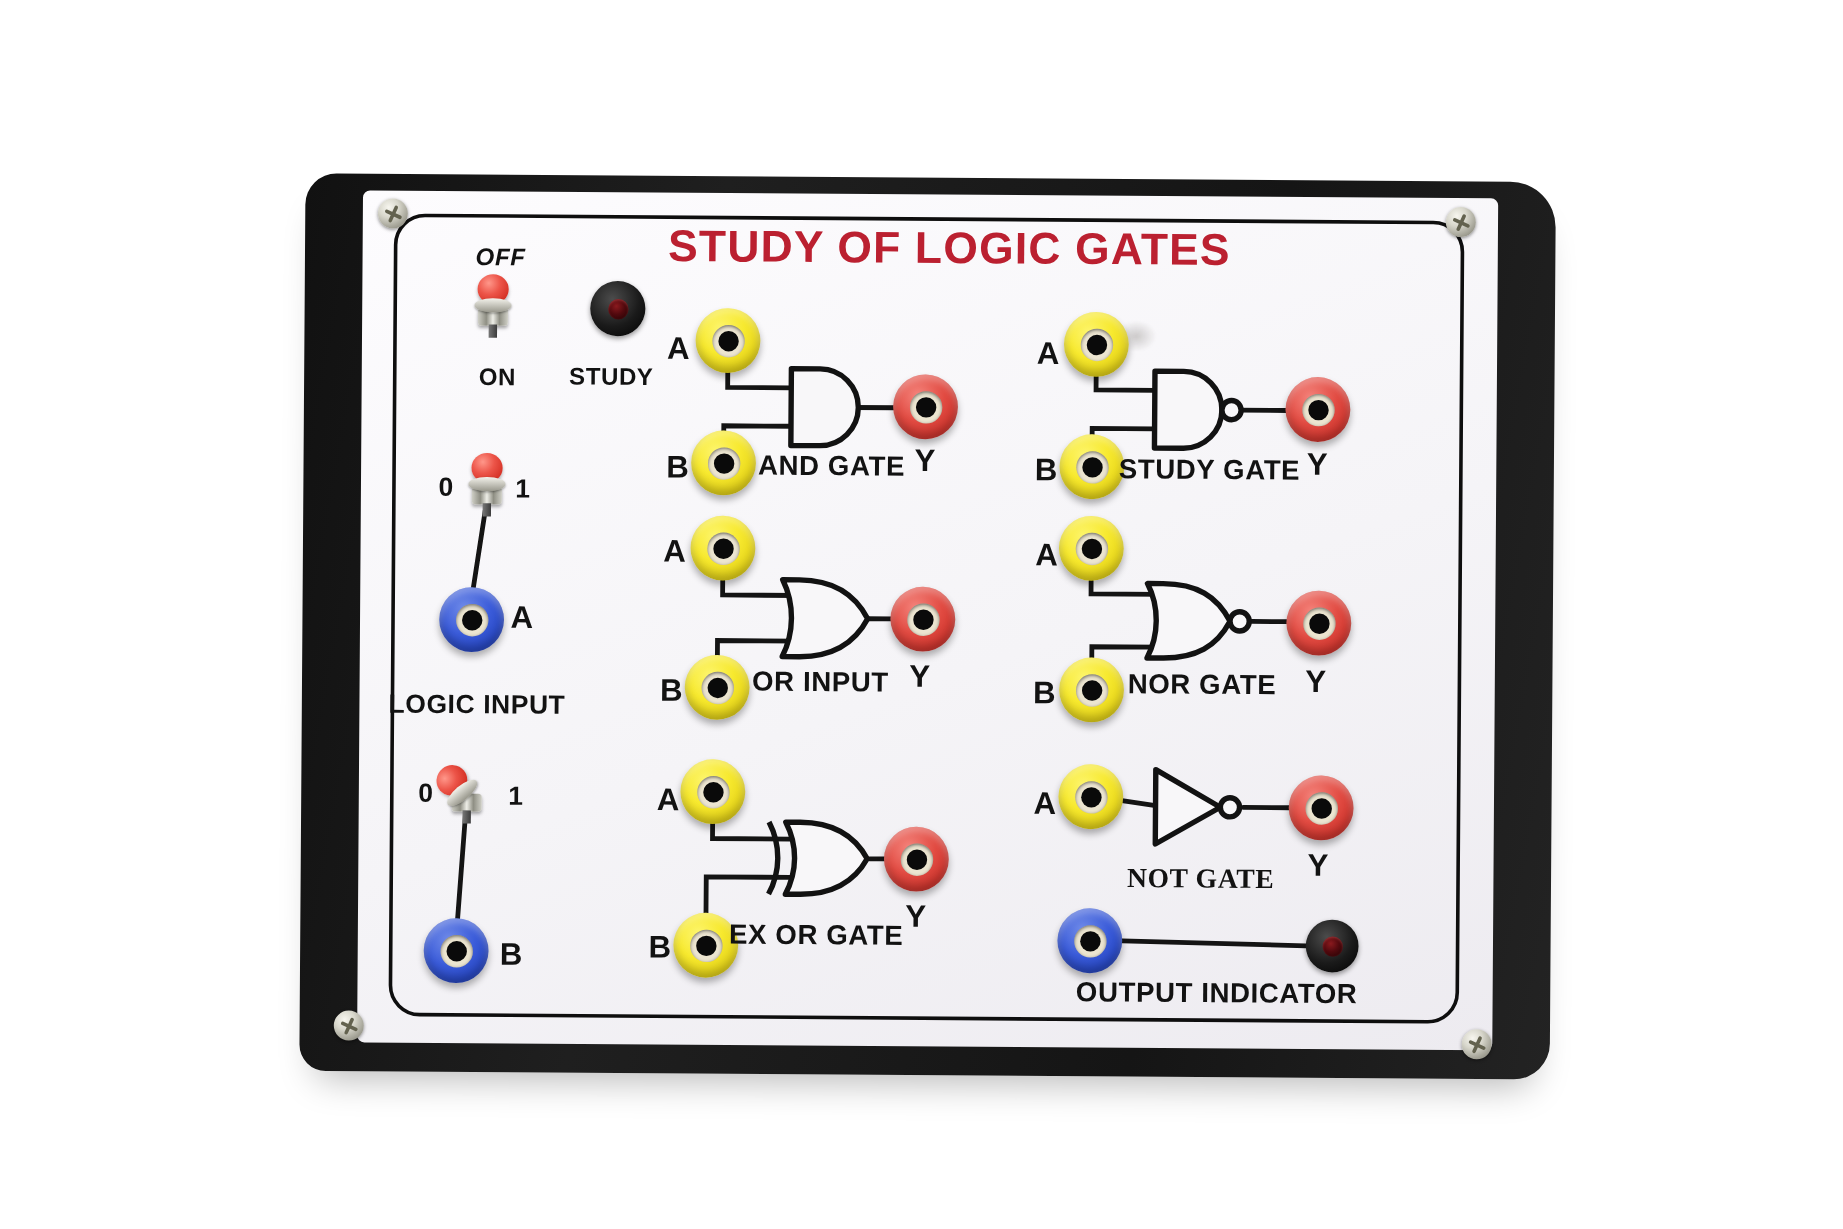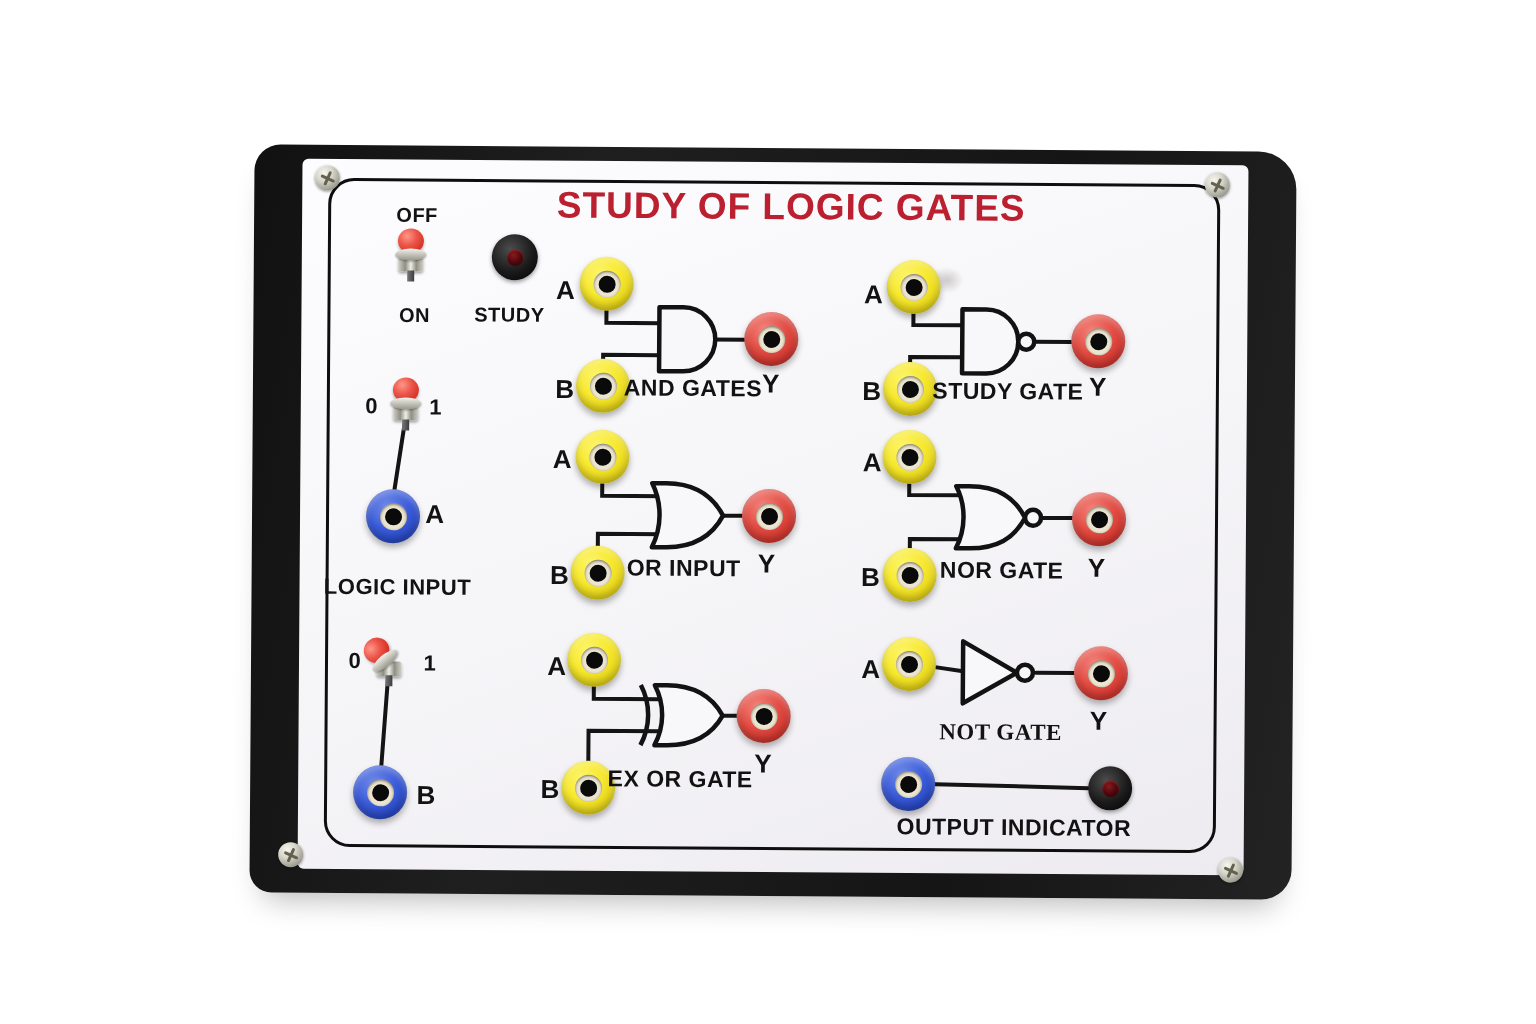--- a/index.html
+++ b/index.html
@@ -139,21 +139,21 @@
         <circle cx="781" cy="368" r="8"></circle>
       <path d="M390,538 c10,19 10,41 0,60" fill="none"></path>
       <path d="M404,538 h12 c27,0 45,10 56,30 c-11,20 -29,30 -56,30 h-12 c10,-19 10,-41 0,-60 z"></path>
       <path d="M712,492 L766,523 L712,554 z"></path>
         <circle cx="774" cy="523" r="8"></circle>
     </g>
   </svg>
 
   <div class="smudge" style="left:676px;top:118px;"></div>
 
-  <div class="lbl s20" style="left:163px;top:70px;">OFF</div>
+  <div class="lbl s20" style="left:163px;top:70px;font-style:italic;">OFF</div>
   <div class="toggle" style="left:157px;top:113px;">
     <div class="t-nut"></div>
     <div class="t-stem"></div>
     <div class="t-top">
       <div class="t-ball"></div>
       <div class="t-collar"></div>
     </div>
   </div>
   <div class="lbl s20" style="left:161px;top:170px;">ON</div>
   <div class="led" style="left:238px;top:88px;width:46px;height:46px;">
@@ -207,21 +207,21 @@
     <div class="jack-ring">
         <div class="jack-hole"></div>
       </div>
   </div>
   <div class="jack red" style="left:491px;top:164px;">
     <div class="jack-ring">
         <div class="jack-hole"></div>
       </div>
   </div>
   <div class="lbl s26" style="left:518px;top:236px;">Y</div>
-  <div class="lbl s23" style="left:440px;top:241px;">AND GATES</div>
+  <div class="lbl s23" style="left:440px;top:241px;">AND GATE</div>
 
   <div class="lbl s26" style="left:620px;top:146px;">A</div>
   <div class="jack yellow" style="left:633px;top:111px;">
     <div class="jack-ring">
         <div class="jack-hole"></div>
       </div>
   </div>
   <div class="lbl s26" style="left:619px;top:243px;">B</div>
   <div class="jack yellow" style="left:630px;top:213px;">
     <div class="jack-ring">

